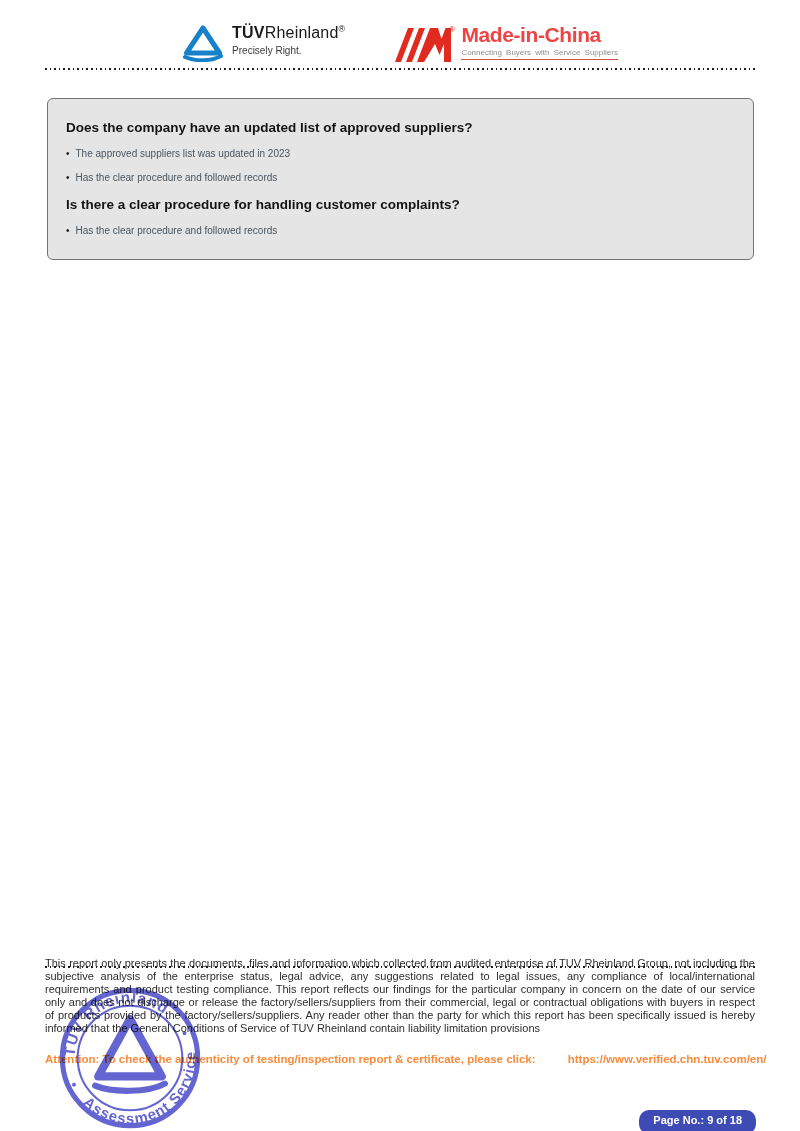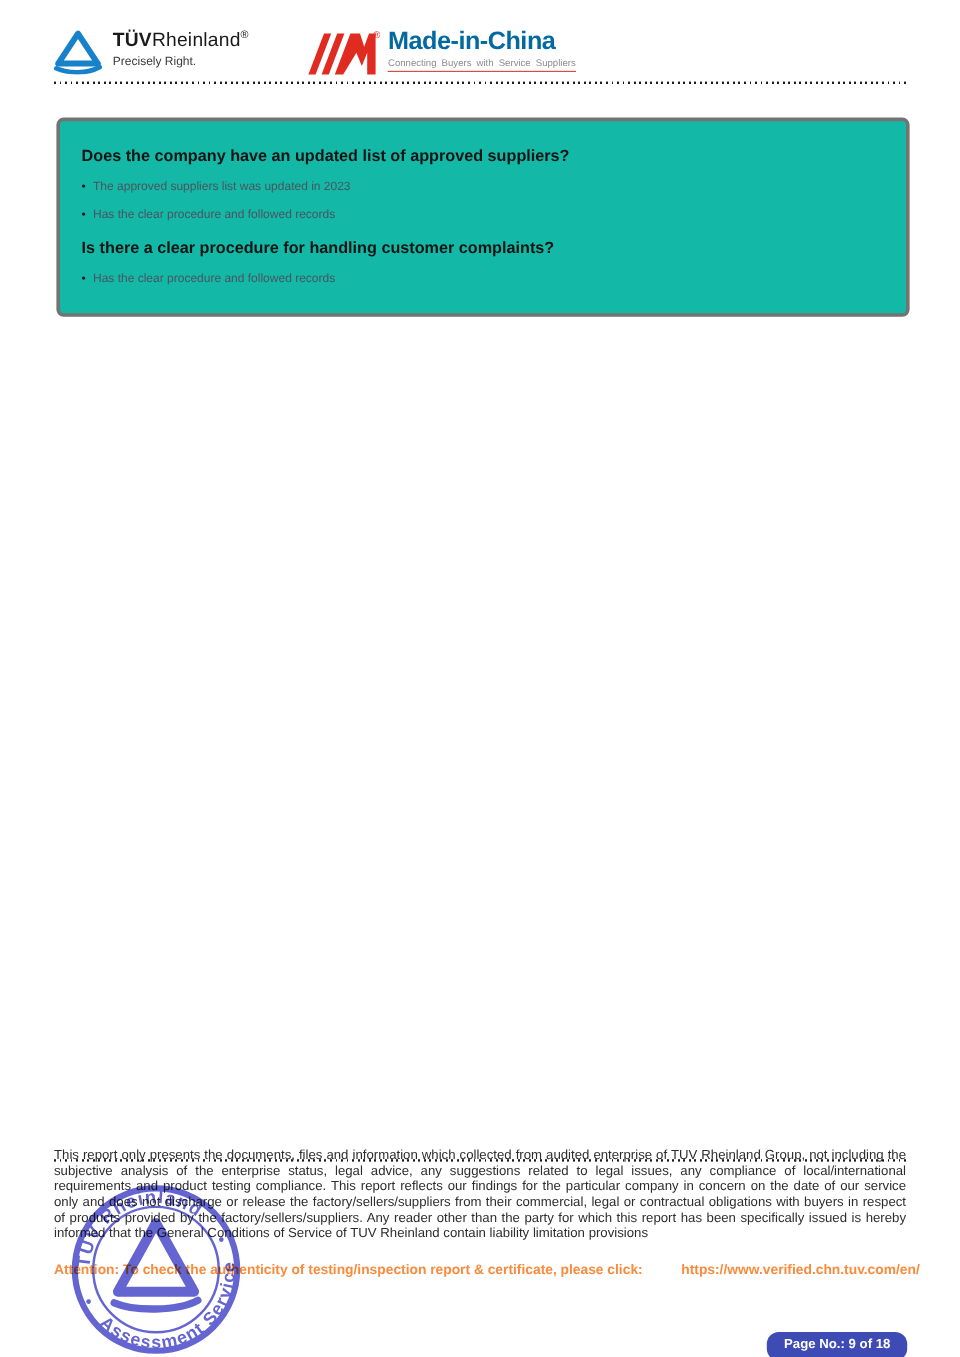--- a/index.html
+++ b/index.html
@@ -1,38 +1,38 @@
 <!DOCTYPE html>
 <html><head>
 <meta charset="utf-8">
 <style>
   html,body{margin:0;padding:0;}
   body{
     width:800px;height:1131px;position:relative;overflow:hidden;
     background:#ffffff;font-family:"Liberation Sans",sans-serif;color:#222;
   }
   
-  .header{position:absolute;top:24px;left:45px;right:44px;display:flex;justify-content:flex-start;align-items:flex-start;gap:48px;}
+  .header{position:absolute;top:24px;left:45px;right:44px;display:flex;justify-content:center;align-items:flex-start;gap:48px;}
   .tuv-logo{display:flex;align-items:flex-start;gap:9px;}
   .tuv-text .brand{font-size:16px;color:#1a1a1a;letter-spacing:.2px;}
   .tuv-text .brand b{font-weight:700;}
   .tuv-text .reg{font-size:9px;vertical-align:super;color:#1a1a1a;}
   .tuv-text .tagline{font-size:10px;color:#3a3a3a;margin-top:3px;}
   .mic-logo{display:flex;align-items:flex-start;gap:6px;}
   .mic-right{display:flex;flex-direction:column;align-items:flex-start;}
-  .mic-brand{font-size:21px;font-weight:700;color:#0369a1;letter-spacing:-0.4px;line-height:1.05;}
+  .mic-brand{font-size:21px;font-weight:700;color:#ef4444;letter-spacing:-0.4px;line-height:1.05;}
   .mic-tagline{font-size:8px;color:#8e8e8e;word-spacing:2px;margin-top:2px;padding-bottom:2px;border-bottom:1px solid #d05046;align-self:stretch;}
   
   .dotted{position:absolute;left:45px;right:45px;height:2px;
     background:repeating-linear-gradient(to right,#1c1c1c 0 1.6px,transparent 1.6px 4.6px);}
   .dotted.top{top:68px;}
   .dotted.bottom{top:966px;}
   
   .qa-card{position:absolute;top:98px;left:47px;width:669px;
-    background:#14b8a6;border:3px solid #737373;border-radius:6px;
+    background:#e5e5e5;border:1px solid #737373;border-radius:6px;
     padding:10px 18px 12px 18px;}
   .qa-question{font-size:13.5px;font-weight:700;color:#141414;line-height:1.58;margin:8px 0;}
   .qa-answer{font-size:10px;color:#49555f;line-height:1.58;margin:8px 0;}
   .qa-answer .bullet{color:#1d1d1d;margin-right:6px;}
   
   .disclaimer{position:absolute;top:957px;left:45px;width:710px;
     font-size:11px;line-height:12.9px;color:#2d2d2d;text-align:justify;}
   .attention{position:absolute;top:1053px;left:45px;width:712px;
     font-size:11.5px;font-weight:700;color:#fa8b3d;white-space:nowrap;}
   .attention a{color:#fa8b3d;text-decoration:none;padding-left:29px;}

